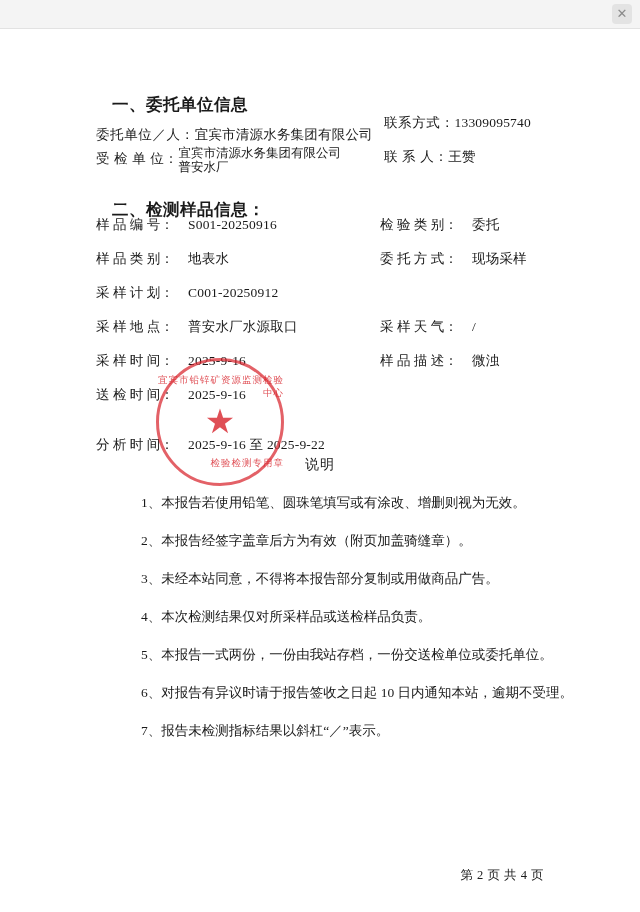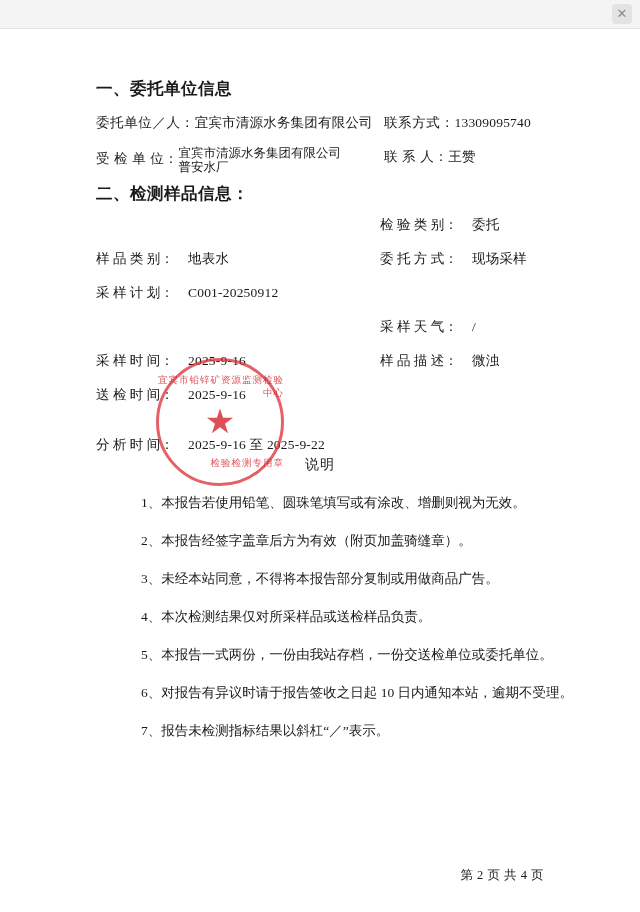--- a/index.html
+++ b/index.html
@@ -50,39 +50,39 @@
     left: 0;
     width: 640px;
     height: 884px;
     padding: 0 96px;
     box-sizing: border-box;
     color: #1a1a1a;
   }
   h2.sec {
     font-size: 16.5px;
     font-weight: bold;
-    margin: 0;
+    margin: 16px;
     letter-spacing: 0.5px;
   }
   .sec1 { position: absolute; top: 50px; left: 96px; }
   .sec2 { position: absolute; top: 155px; left: 96px; }
 
   .kv {
     font-size: 13.5px;
     line-height: 1.0;
     white-space: nowrap;
   }
   .lbl {
     display: inline-block;
     letter-spacing: 0.6px;
   }
   .val { letter-spacing: 0.2px; }
 
   
-  .b1r1 { position: absolute; top: 88px;  left: 96px; }
+  .b1r1 { position: absolute; top: 100px;  left: 96px; }
   .b1r2 { position: absolute; top: 118px; left: 96px; }
   .b1r1b { position: absolute; top: 88px;  left: 384px; }
   .b1r2b { position: absolute; top: 122px; left: 384px; }
   .stacked {
     display: inline-block;
     vertical-align: middle;
     line-height: 1.15;
     font-size: 12.5px;
     white-space: nowrap;
   }
@@ -191,25 +191,31 @@
 
     <div class="kv b1r2">
       <span class="lbl">受 检 单 位：</span><span class="stacked"><span>宜宾市清源水务集团有限公司</span><br><span>普安水厂</span></span>
     </div>
     <div class="kv b1r2b">
       <span class="lbl">联 系 人：</span><span class="val">王赞</span>
     </div>
 
     <h2 class="sec sec2">二、检测样品信息：</h2>
 
+    <div class="kv rowsL r1">
+      <span class="lw">样 品 编 号：</span><span class="val">S001-20250916</span>
+    </div>
     <div class="kv rowsL r2">
       <span class="lw">样 品 类 别：</span><span class="val">地表水</span>
     </div>
     <div class="kv rowsL r3">
       <span class="lw">采 样 计 划：</span><span class="val">C001-20250912</span>
+    </div>
+    <div class="kv rowsL r4">
+      <span class="lw">采 样 地 点：</span><span class="val">普安水厂水源取口</span>
     </div>
     <div class="kv rowsL r5">
       <span class="lw">采 样 时 间：</span><span class="val">2025-9-16</span>
     </div>
     <div class="kv rowsL r6">
       <span class="lw">送 检 时 间：</span><span class="val">2025-9-16</span>
     </div>
     <div class="kv rowsL r7">
       <span class="lw">分 析 时 间：</span><span class="val">2025-9-16 至 2025-9-22</span>
     </div>

